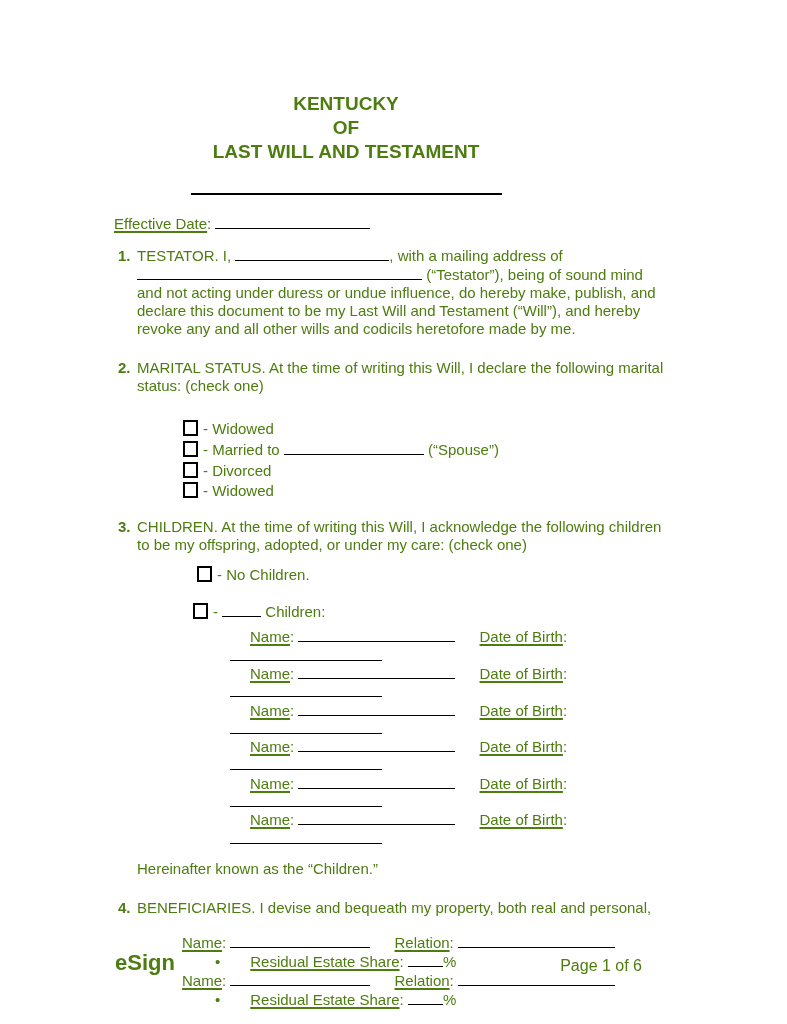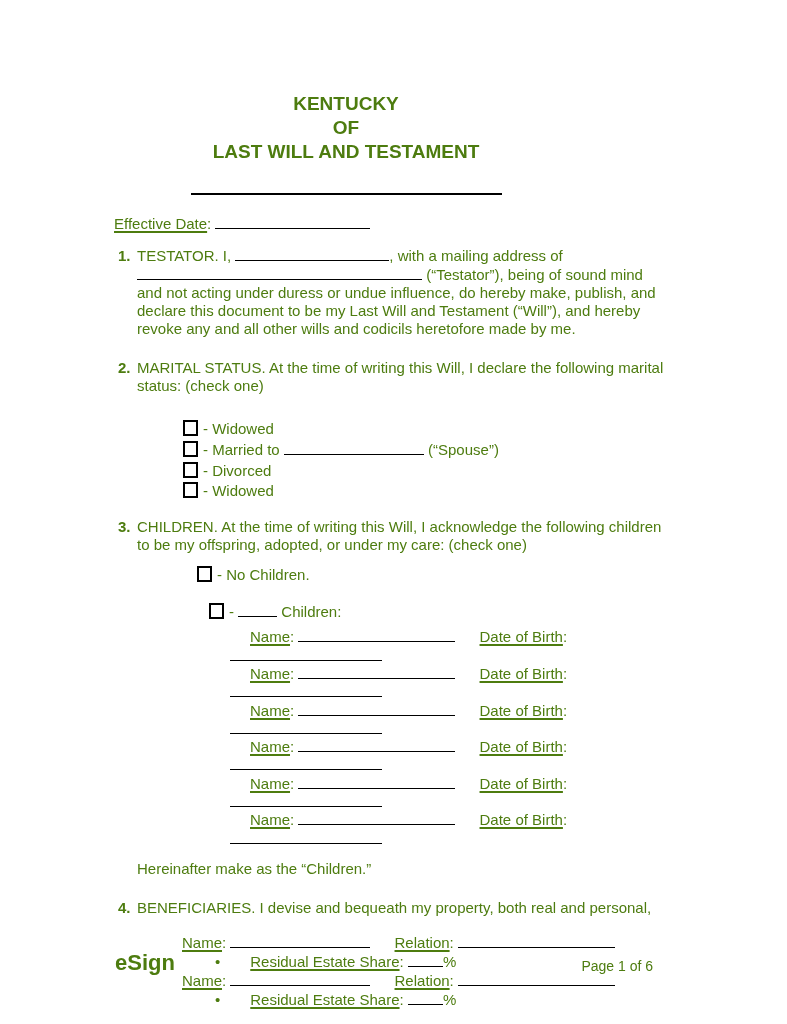--- a/index.html
+++ b/index.html
@@ -46,33 +46,33 @@
   .cb {
     display:inline-block;
     width:11px; height:12px;
     border:2px solid #000;
     vertical-align:-2px;
     margin-right:5px;
     background:#fff;
   }
   .cb-list { margin:24px 0 0 46px; line-height:20.7px; }
   .opt-none { margin:11px 0 0 46px;padding-left:14px; }
-  .opt-count { margin:19px 0 0 72px; }
+  .opt-count { margin:19px 0 0 56px; }
   .child-rows { margin:7px 0 0 93px; }
   .outro { margin-top:12px; }
   .ben-list { margin:15px 0 0 25px; line-height:19px; }
   .ben-bullet { margin-left:53px; }
   .bullet { display:inline-block; margin-right:10px; }
   .footer-brand {
     position:absolute; left:115px; top:950px;
     font-weight:bold; font-size:22px; line-height:26px;
   }
   .footer-page {
-    position:absolute; right:39px; top:958px;
-    font-size:14px; line-height:16px;
+    position:absolute; right:50px; top:958px;
+    font-size:16px; line-height:16px;
   }
 </style>
 </head>
 <body>
 
 <div class="page">
 
   <header class="doc-title">
     <div>KENTUCKY</div>
     <div>OF</div>
@@ -147,21 +147,21 @@
           <div><span class="u">Name</span><span>:</span>
             <span class="blank" style="width:157px"></span>
             <span class="u">Date of Birth</span><span>:</span>
             <span class="blank" style="width:152px"></span></div>
           <div><span class="u">Name</span><span>:</span>
             <span class="blank" style="width:157px"></span>
             <span class="u">Date of Birth</span><span>:</span>
             <span class="blank" style="width:152px"></span></div>
         </div>
 
-        <div class="outro">Hereinafter make as the “Children.”</div>
+        <div class="outro">Hereinafter known as the “Children.”</div>
       </div>
     </section>
 
     <section class="section sec-beneficiaries">
       <div class="sec-num">4.</div>
       <div class="sec-body">
         <div><b>BENEFICIARIES</b><span>. I devise and bequeath my property, both real and personal,</span></div>
 
         <div class="ben-list">
           <div><span class="u">Name</span><span>:</span>

